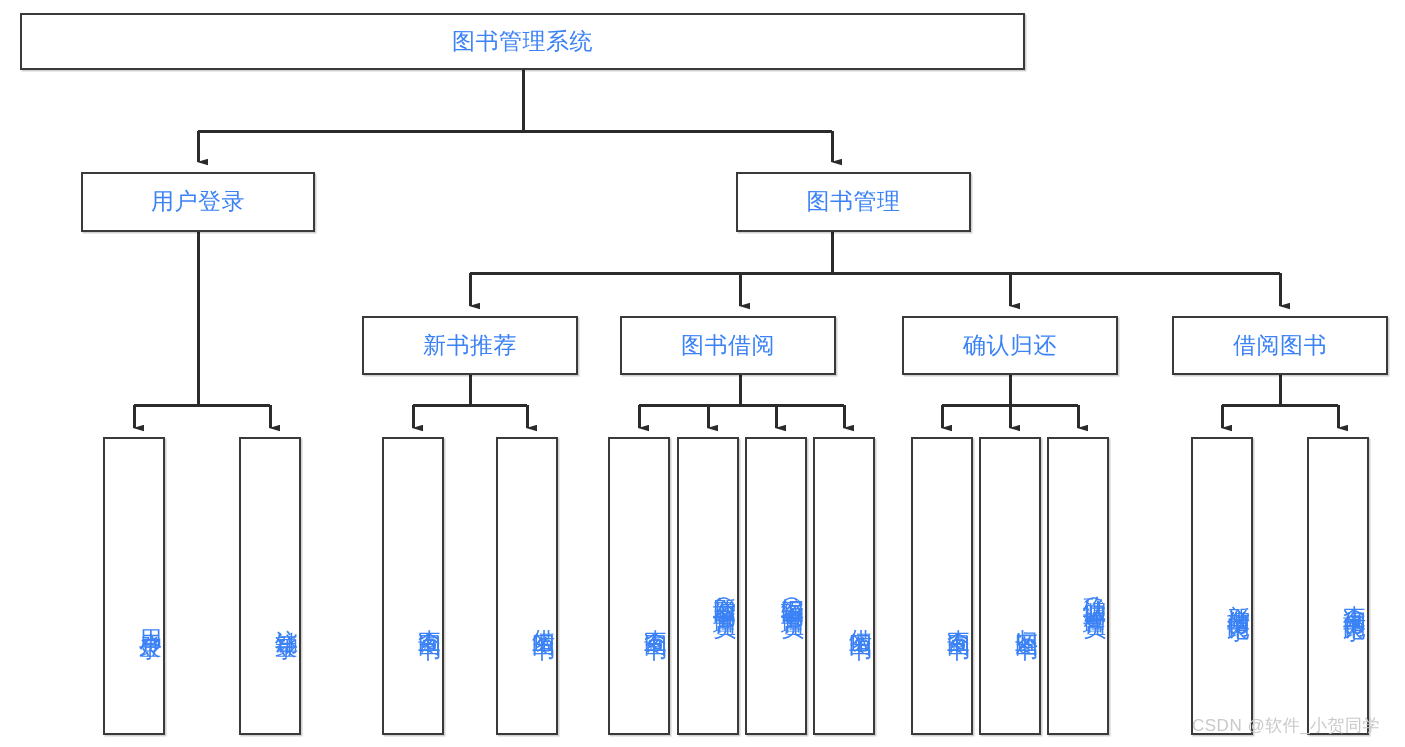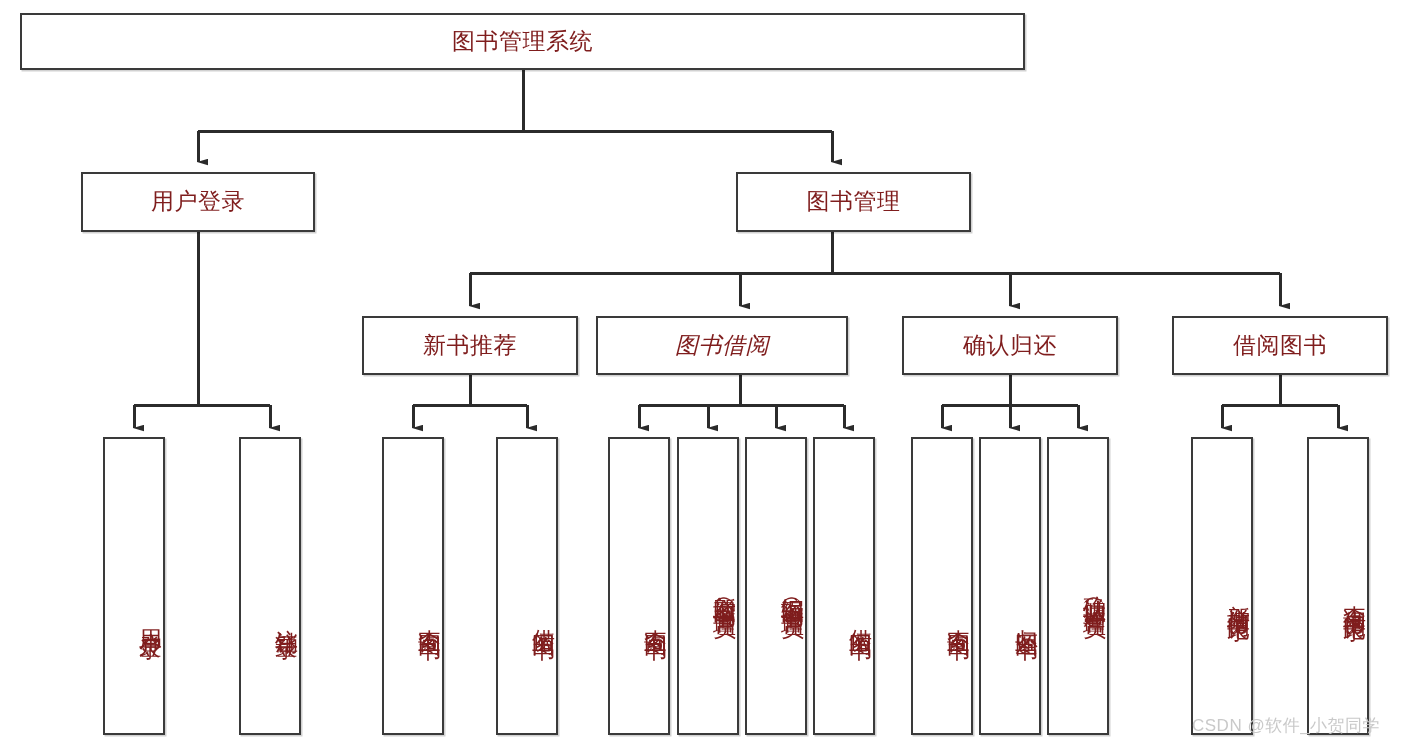--- a/index.html
+++ b/index.html
@@ -22,21 +22,21 @@
   }
   .node-box {
     position: absolute;
     box-sizing: border-box;
     background: #ffffff;
     border: 2.5px solid #3a3a3a;
     box-shadow: 1.5px 1.5px 0 rgba(0,0,0,0.18);
     display: flex;
     align-items: center;
     justify-content: center;
-    color: #7f1d1d;
+    color: #3b82f6;
   }
   .node-box.horizontal {
     font-size: 23px;
     letter-spacing: 0.5px;
   }
   .node-box.vertical {
     writing-mode: vertical-rl;
     text-orientation: upright;
     font-size: 23px;
     letter-spacing: 3px;
@@ -135,21 +135,21 @@
   <div class="node-box horizontal" style="left:81px; top:172px; width:234px; height:60px;">
     <span class="node-label">用户登录</span>
   </div>
   <div class="node-box horizontal" style="left:712px; top:172px; width:235px; height:60px;margin-left:24px;">
     <span class="node-label">图书管理</span>
   </div>
 
   <div class="node-box horizontal" style="left:362px; top:316px; width:216px; height:59px;">
     <span class="node-label">新书推荐</span>
   </div>
-  <div class="node-box horizontal" style="left:596px; top:316px; width:252px; height:59px;font-style:italic;">
+  <div class="node-box horizontal" style="left:620px; top:316px; width:216px; height:59px;">
     <span class="node-label">图书借阅</span>
   </div>
   <div class="node-box horizontal" style="left:902px; top:316px; width:216px; height:59px;">
     <span class="node-label">确认归还</span>
   </div>
   <div class="node-box horizontal" style="left:1172px; top:316px; width:216px; height:59px;">
     <span class="node-label">借阅图书</span>
   </div>
 
   <div class="node-box vertical tall-pad" style="left:103px; top:437px; width:62px; height:298px;">

